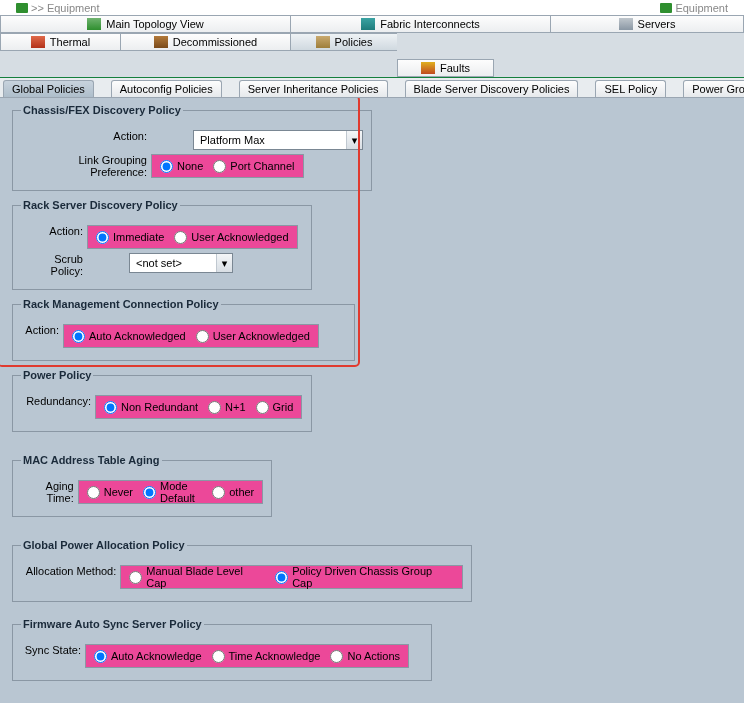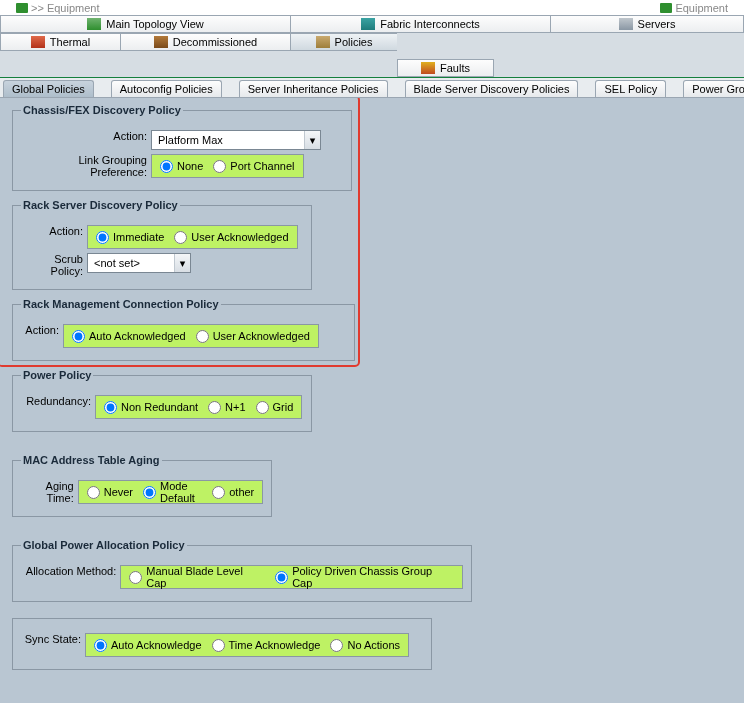--- a/index.html
+++ b/index.html
@@ -97,31 +97,32 @@
   }
   .lbl { text-align: right; }
   .combo {
     display: inline-flex;
     align-items: center;
     background: #fff;
     border: 1px solid #7a8793;
     height: 20px;
     padding-left: 6px;
     justify-content: space-between;
+    margin-left: 42px;
   }
   .combo .arr {
     width: 16px; height: 18px;
     display: inline-flex; align-items: center; justify-content: center;
     border-left: 1px solid #c0c8d0;
     background: linear-gradient(#f4f6f8,#d8dee4);
   }
   .radiogroup {
     display: inline-flex;
     align-items: center;
-    background: #bef264;
+    background: #ec4899;
     border: 1px solid #8a97a4;
     padding: 3px 8px;
     gap: 10px;
     height: 24px;
   }
   .radio {
     display: inline-flex; align-items: center; gap: 4px;
     cursor: pointer;
   }
   .radio input { margin: 0; }
@@ -347,20 +348,21 @@
           <label class="radio">
             <input type="radio" name="alloc" checked="" style="">
             <span>Policy Driven Chassis Group Cap</span>
           </label>
         </span>
     </div>
   </fieldset><br>
 
   
   <fieldset style="width:420px; margin-top:8px;">
+    <legend>Firmware Auto Sync Server Policy</legend>
     <div class="row">
       <span class="lbl" style="width:60px;">Sync State:</span>
       <span class="radiogroup" id="sync-opts">
           <label class="radio">
             <input type="radio" name="sync" checked="" style="">
             <span>Auto Acknowledge</span>
           </label>
           <label class="radio">
             <input type="radio" name="sync" style="">
             <span>Time Acknowledge</span>

